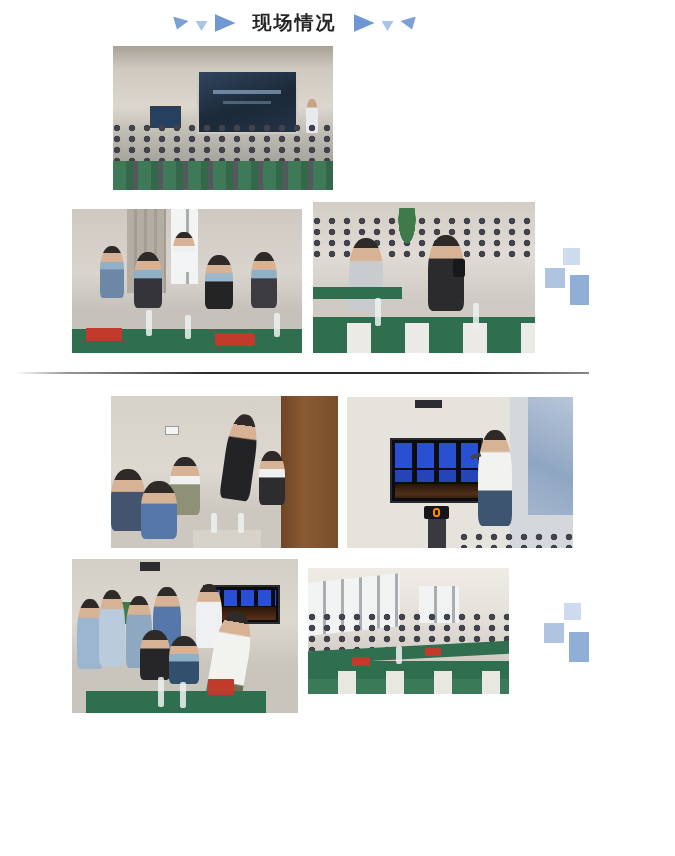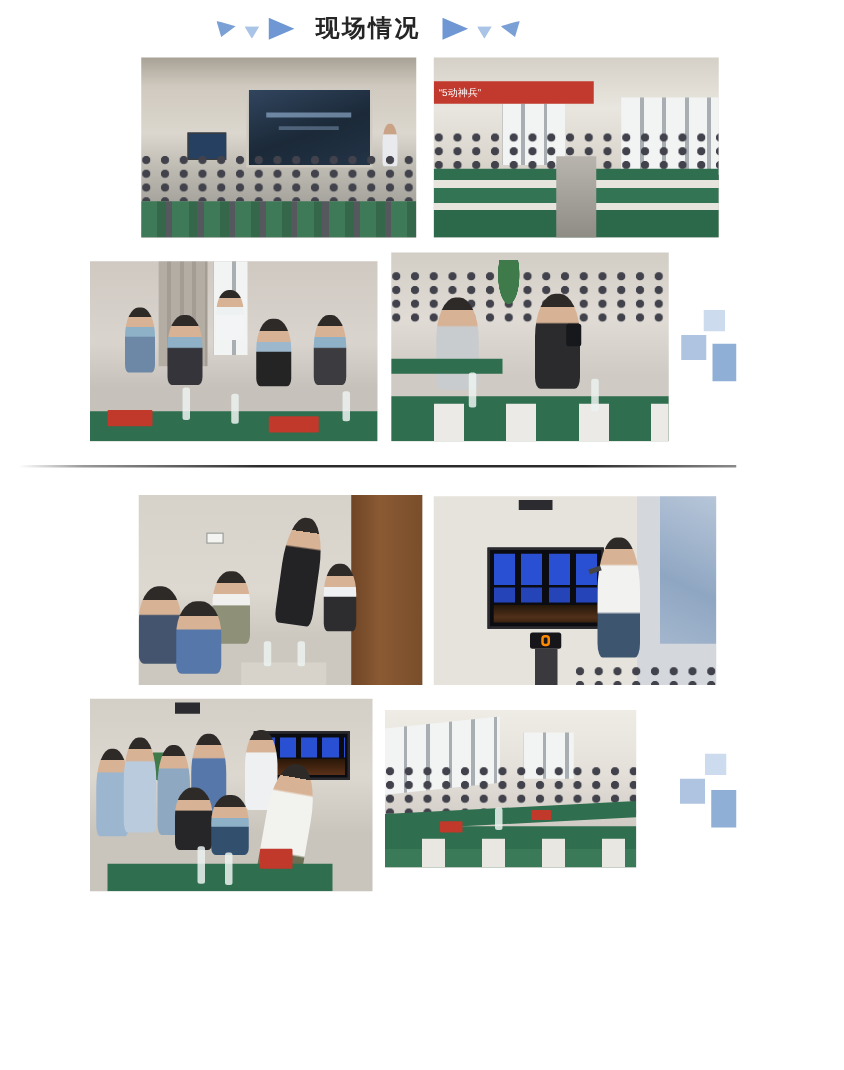--- a/index.html
+++ b/index.html
@@ -75,33 +75,20 @@
       <div class="ly" style="left:25%;top:48%;width:50%;height:5%;background:rgba(170,200,235,.35);"></div>
     </div>
     <div class="ly" style="left:17%;top:42%;width:14%;height:15%;background:#264061;border:1px solid #3c3c3c;"></div>
     <div class="fig" style="right:7%;top:37%;width:12px;height:34px;
          background:linear-gradient(180deg,#caa387 0 24%,#e9eaee 26% 100%);"></div>
     <div class="ly dots sm" style="left:0;bottom:20%;width:100%;height:26%;"></div>
     <div class="ly" style="left:0;bottom:0;width:100%;height:20%;
          background:repeating-linear-gradient(90deg,#3f7a58 0 13px,#35684a 13px 20px,#55595e 20px 25px);"></div>
   </div>
 
-  <div class="ph" style="left:347px;top:46px;width:228px;height:144px;
-       background:linear-gradient(180deg,#d5d0c7 0%,#e9e6df 28%,#dbd7cf 55%,#b9b5ad 100%);" title="挂有红色横幅的考场，学员在绿色桌布课桌前答题，两侧为明亮窗户">
-    <div class="ly windows" style="right:0;top:22%;width:34%;height:44%;"></div>
-    <div class="ly windows" style="left:24%;top:26%;width:22%;height:34%;"></div>
-    <div class="ly" style="left:0;top:13%;width:56%;height:13%;background:#c23a2e;display:flex;align-items:center;padding-left:4px;">
-      <span style="color:#fff;font-size:8px;white-space:nowrap;overflow:hidden;">“5动神兵”</span>
-    </div>
-    <div class="ly dots sm" style="left:0;top:42%;width:100%;height:26%;"></div>
-    <div class="ly" style="left:0;bottom:0;width:100%;height:38%;
-         background:linear-gradient(180deg,#2f6e4e 0 16%,#e7e4de 16% 28%,#337455 28% 50%,#e7e4de 50% 60%,#2c684a 60% 100%);"></div>
-    <div class="ly" style="left:43%;bottom:0;width:14%;height:45%;
-         background:linear-gradient(180deg,#b9b5ae,#8f8c86);"></div>
-  </div>
 
   <div class="ph" style="left:72px;top:209px;width:230px;height:144px;
        background:linear-gradient(180deg,#cfc9c2 0%,#d9d4cd 45%,#c6c1ba 70%);" title="戴口罩的参赛学员近景，绿色桌面摆放矿泉水和红色席卡">
     <div class="ly" style="left:24%;top:0;width:17%;height:58%;
          background:repeating-linear-gradient(90deg,#b3ada4 0 7px,#a39d94 7px 10px);"></div>
     <div class="ly windows" style="left:43%;top:0;width:12%;height:52%;"></div>
     <div class="fig" style="left:12%;top:26%;width:24px;height:52px;
          background:linear-gradient(180deg,#2e2a28 0 14%,#d7b294 14% 30%,#8fb1c8 30% 44%,#6d88a6 46% 100%);"></div>
     <div class="fig" style="left:27%;top:30%;width:28px;height:56px;
          background:linear-gradient(180deg,#2e2a28 0 16%,#d7b294 16% 32%,#8fb1c8 32% 46%,#35343a 48% 100%);"></div>

